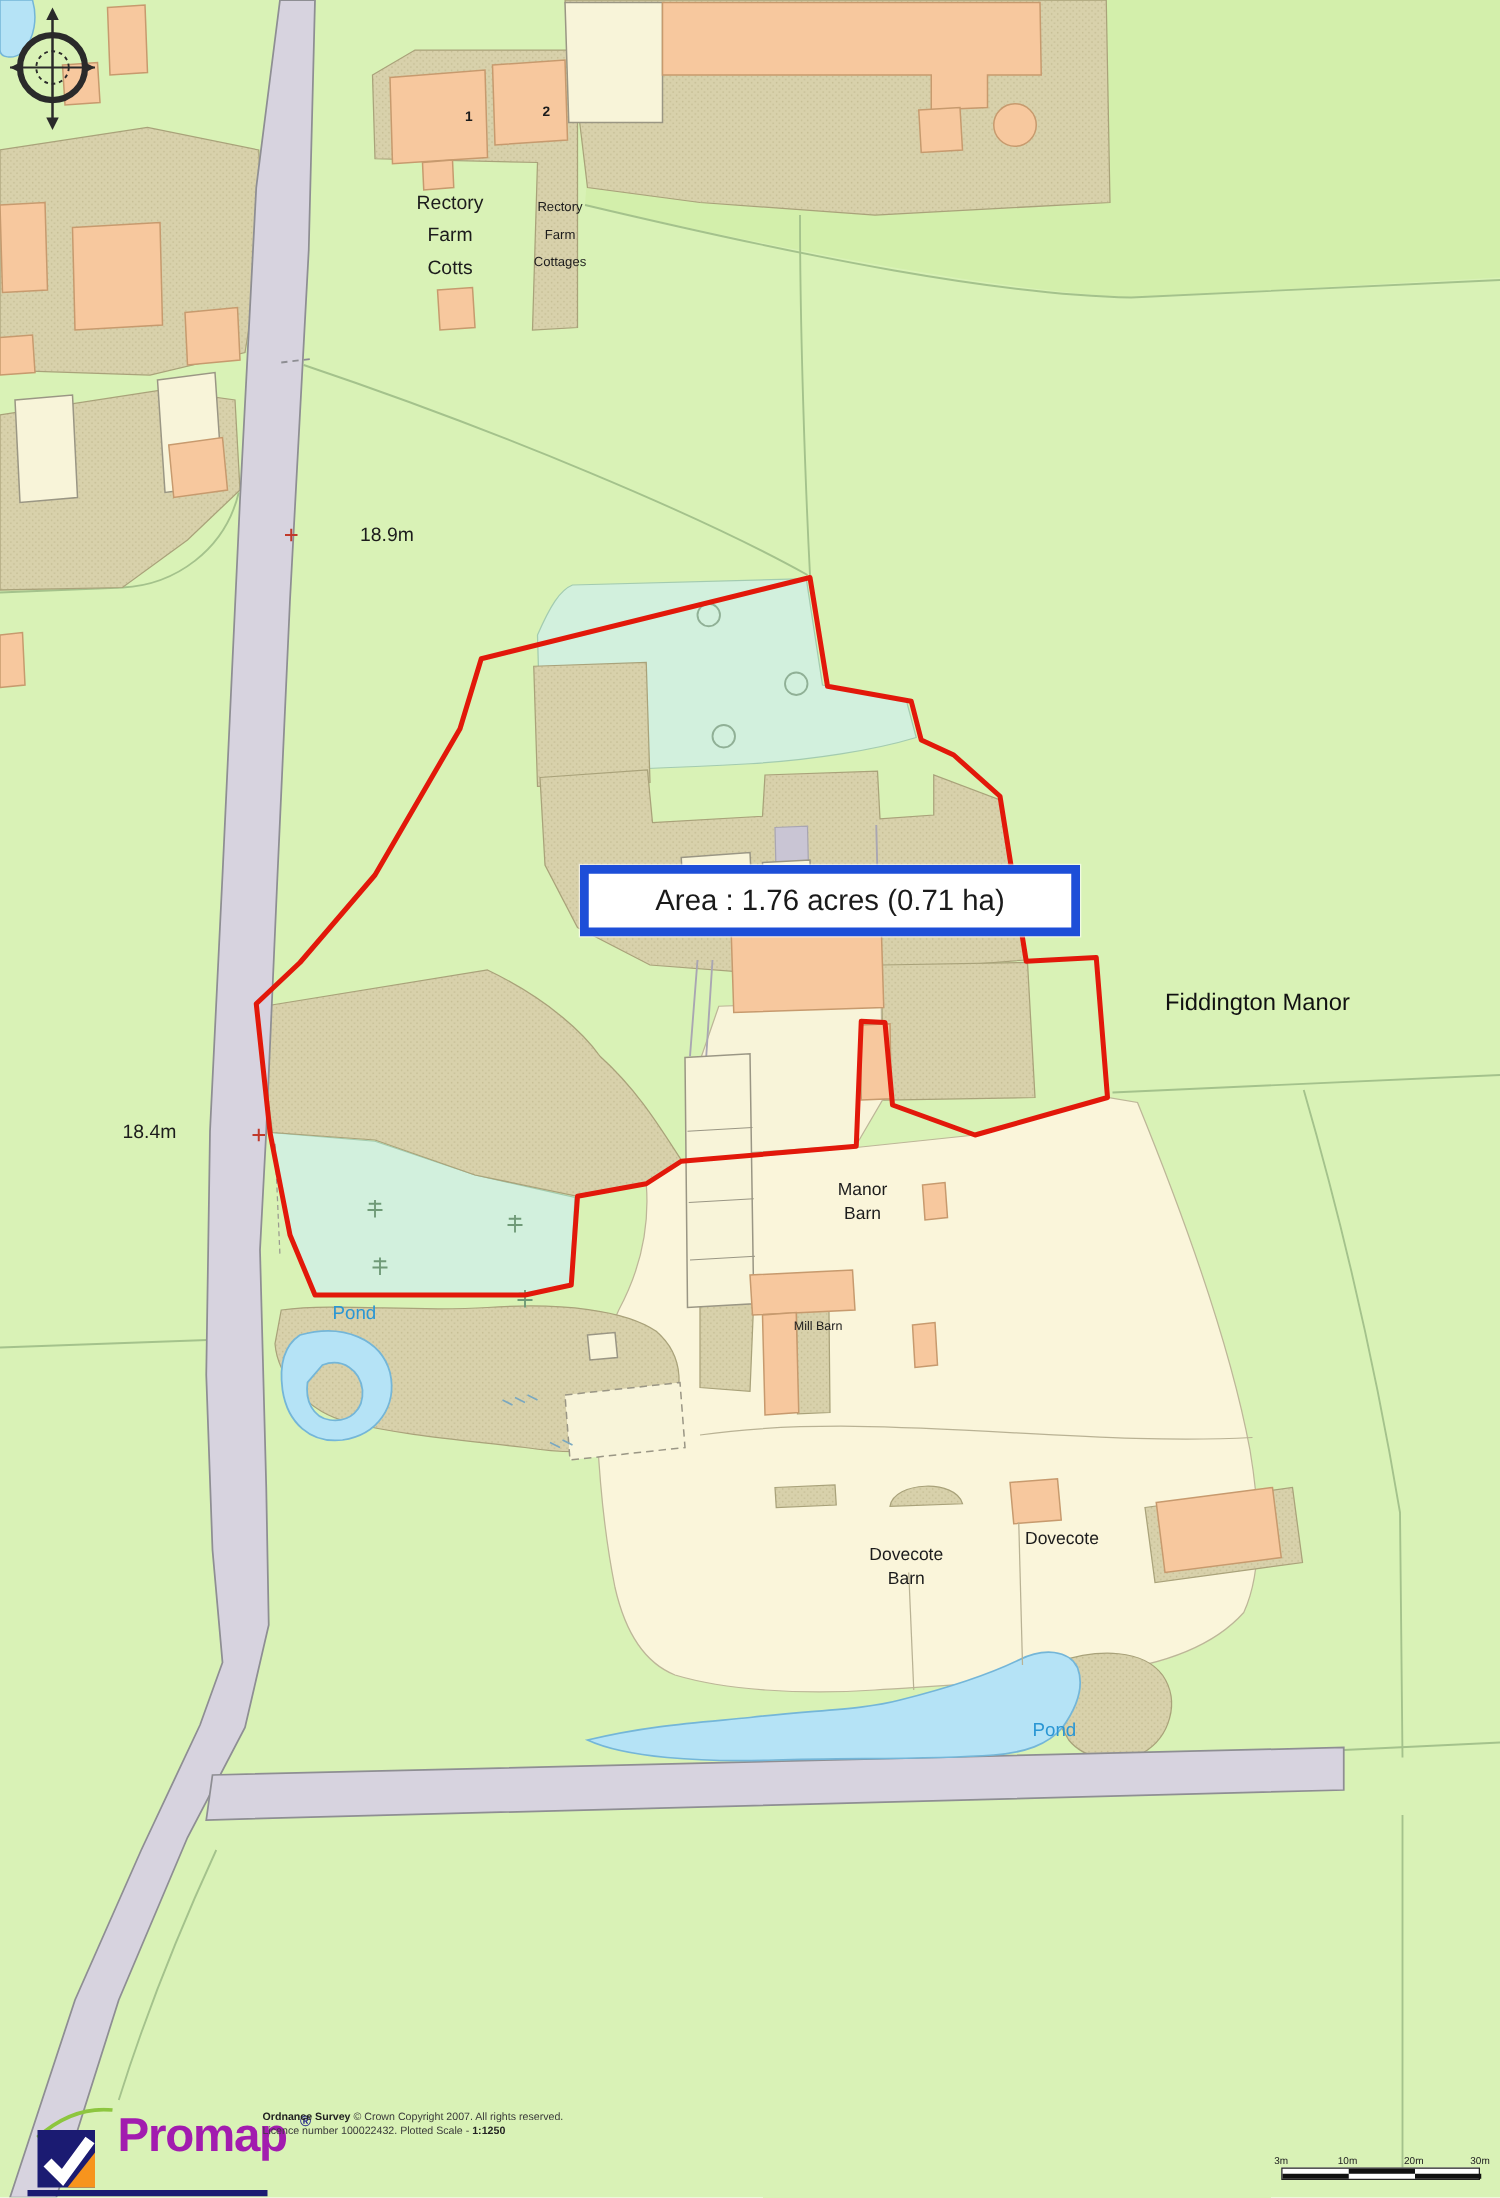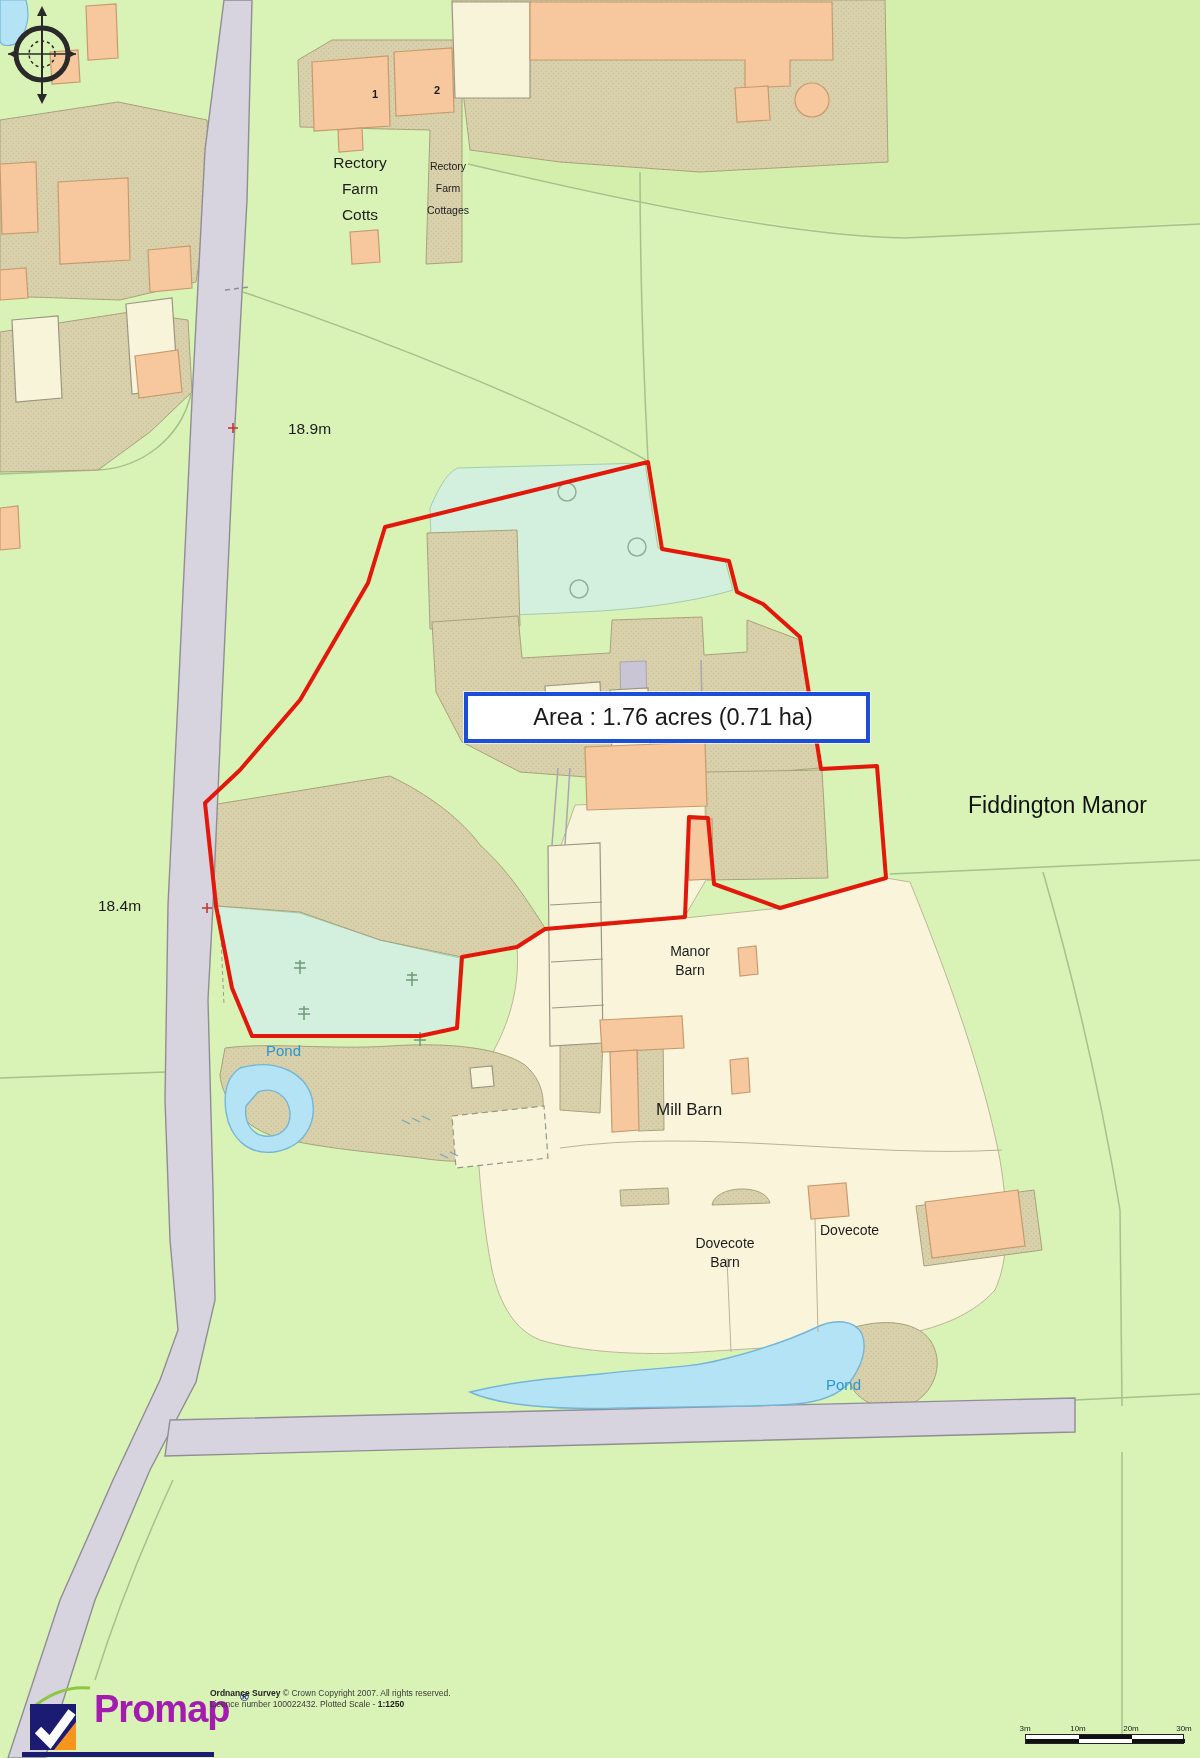--- a/index.html
+++ b/index.html
@@ -3,24 +3,24 @@
 <meta charset="utf-8">
 <style>
   html,body{margin:0;padding:0;background:#fff;}
   .stage{position:relative;width:1200px;height:1758px;overflow:hidden;
          background:#d9f2b6;font-family:"Liberation Sans",sans-serif;}
   .stage svg.mapsvg{position:absolute;left:0;top:0;}
   .lbl{position:absolute;color:#1c1c1c;white-space:pre-line;text-align:center;
        font-family:"Liberation Sans",sans-serif;}
   .lbl-blue{color:#2a96d4;margin-left:28px;}
   .area-box{position:absolute;left:464px;top:692px;width:386px;height:43px;
-            background:#ffffff;border:4px solid #1d4ed8;display:flex;
+            background:#ffffff;border:7px solid #1d4ed8;display:flex;
             align-items:center;justify-content:center;font-size:23.5px;color:#1a1a1a;
-            box-shadow:0 0 0 1px rgba(255,255,255,.6);padding-left:12px;}
-  .fidd{position:absolute;left:968px;top:792px;font-size:23px;color:#111;}
+            box-shadow:0 0 0 1px rgba(255,255,255,.6);}
+  .fidd{position:absolute;left:932px;top:792px;font-size:19px;color:#111;}
   
   .scalebar{position:absolute;left:1018px;top:1724px;width:174px;height:26px;}
   .scalebar .ticks{position:relative;height:10px;font-size:8px;color:#222;}
   .scalebar .ticks span{position:absolute;transform:translateX(-50%);}
   .scalebar .bar{position:relative;margin-left:7px;width:159px;height:10px;
                  border:1px solid #222;box-sizing:border-box;background:#fff;}
   .scalebar .seg{position:absolute;width:53px;height:4px;background:#111;}
   
   .promap{position:absolute;left:28px;top:1684px;width:260px;height:74px;}
   .promap .word{position:absolute;left:66px;top:4px;font-size:38px;font-weight:bold;
@@ -218,21 +218,21 @@
 
 <div class="lbl" style="left:288px;top:420px;font-size:15.5px;">18.9m</div>
 <div class="lbl" style="left:98px;top:897px;font-size:15.5px;text-align:right;">18.4m</div>
 
 <div class="area-box">Area : 1.76 acres (0.71 ha)</div>
 
 <div class="fidd lbl">Fiddington Manor</div>
 
 <div class="lbl" style="left:652px;top:942px;width:76px;font-size:14px;line-height:19px;">Manor
 Barn</div>
-<div class="lbl" style="left:656px;top:1056px;font-size:17px;margin-top:44px;">Mill Barn</div>
+<div class="lbl" style="left:635px;top:1056px;font-size:10px;">Mill Barn</div>
 <div class="lbl" style="left:680px;top:1234px;width:90px;font-size:14px;line-height:19px;">Dovecote
 Barn</div>
 <div class="lbl" style="left:820px;top:1222px;font-size:14px;">Dovecote</div>
 
 <div class="lbl lbl-blue" style="left:238px;top:1042px;font-size:15px;">Pond</div>
 <div class="lbl lbl-blue" style="left:798px;top:1376px;font-size:15px;">Pond</div>
 
 <div class="scalebar">
   <div class="ticks">
     <span style="left:7px">3m</span>

